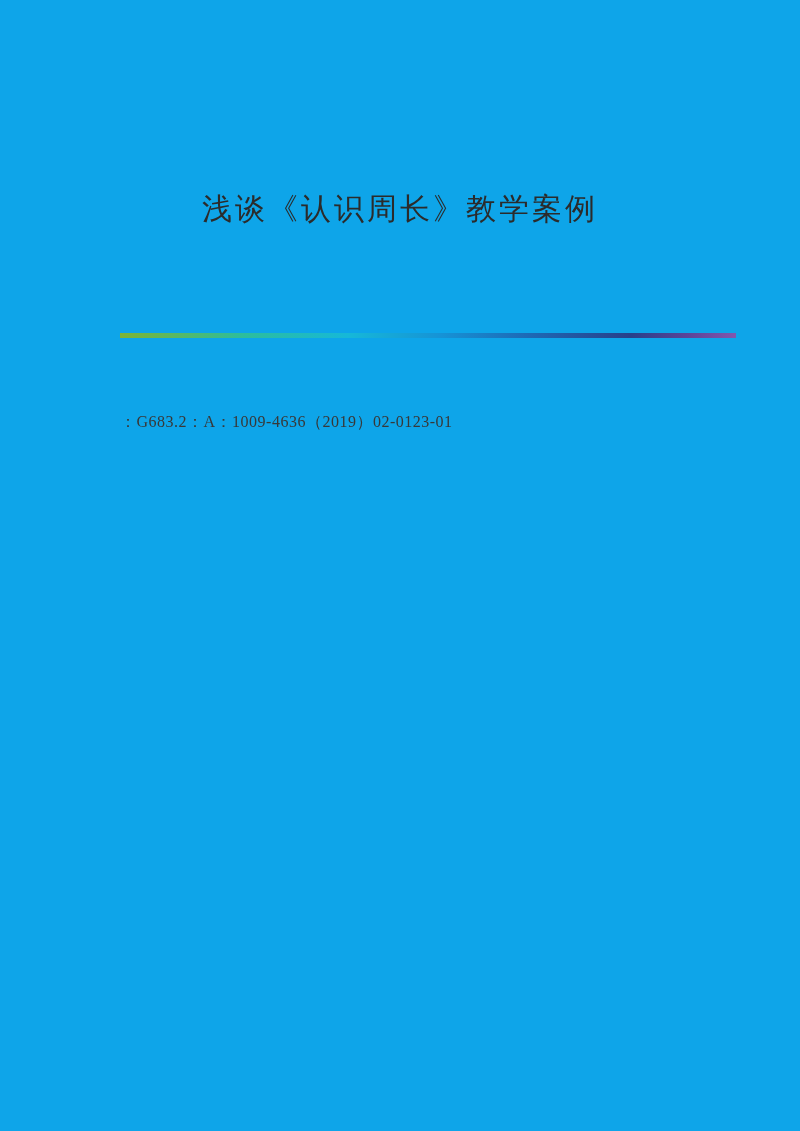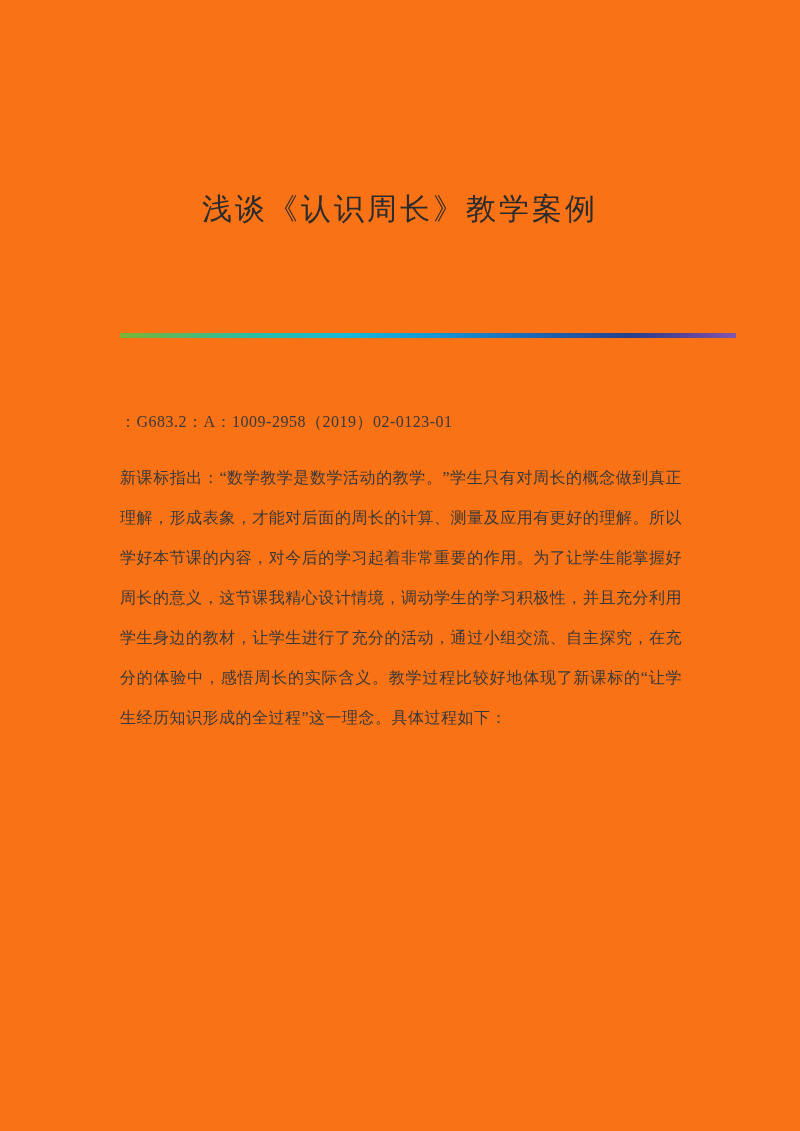--- a/index.html
+++ b/index.html
@@ -4,21 +4,21 @@
 <style>
   html, body {
     margin: 0;
     padding: 0;
     background: #ffffff;
   }
   .page {
     position: relative;
     width: 800px;
     height: 1131px;
-    background: #f97316;
+    background: #0ea5e9;
     overflow: hidden;
     font-family: "Liberation Serif", "DejaVu Serif", serif;
   }
   .title {
     position: absolute;
     top: 188px;
     left: 0;
     right: 0;
     margin: 0;
     text-align: center;
@@ -70,20 +70,19 @@
 <body>
 
 <div class="page">
 
   <h1 class="title">浅谈《认识周长》教学案例</h1>
 
   <div class="divider"></div>
 
   <div class="content">
 
-    <p class="meta">：G683.2：A：1009-2958（2019）02-0123-01</p>
+    <p class="meta">：G683.2：A：1009-4636（2019）02-0123-01</p>
 
 
-    <p class="para-2">新课标指出：“数学教学是数学活动的教学。”学生只有对周长的概念做到真正理解，形成表象，才能对后面的周长的计算、测量及应用有更好的理解。所以学好本节课的内容，对今后的学习起着非常重要的作用。为了让学生能掌握好周长的意义，这节课我精心设计情境，调动学生的学习积极性，并且充分利用学生身边的教材，让学生进行了充分的活动，通过小组交流、自主探究，在充分的体验中，感悟周长的实际含义。教学过程比较好地体现了新课标的“让学生经历知识形成的全过程”这一理念。具体过程如下：</p>
 
   </div>
 
 </div>
 
 </body></html>

